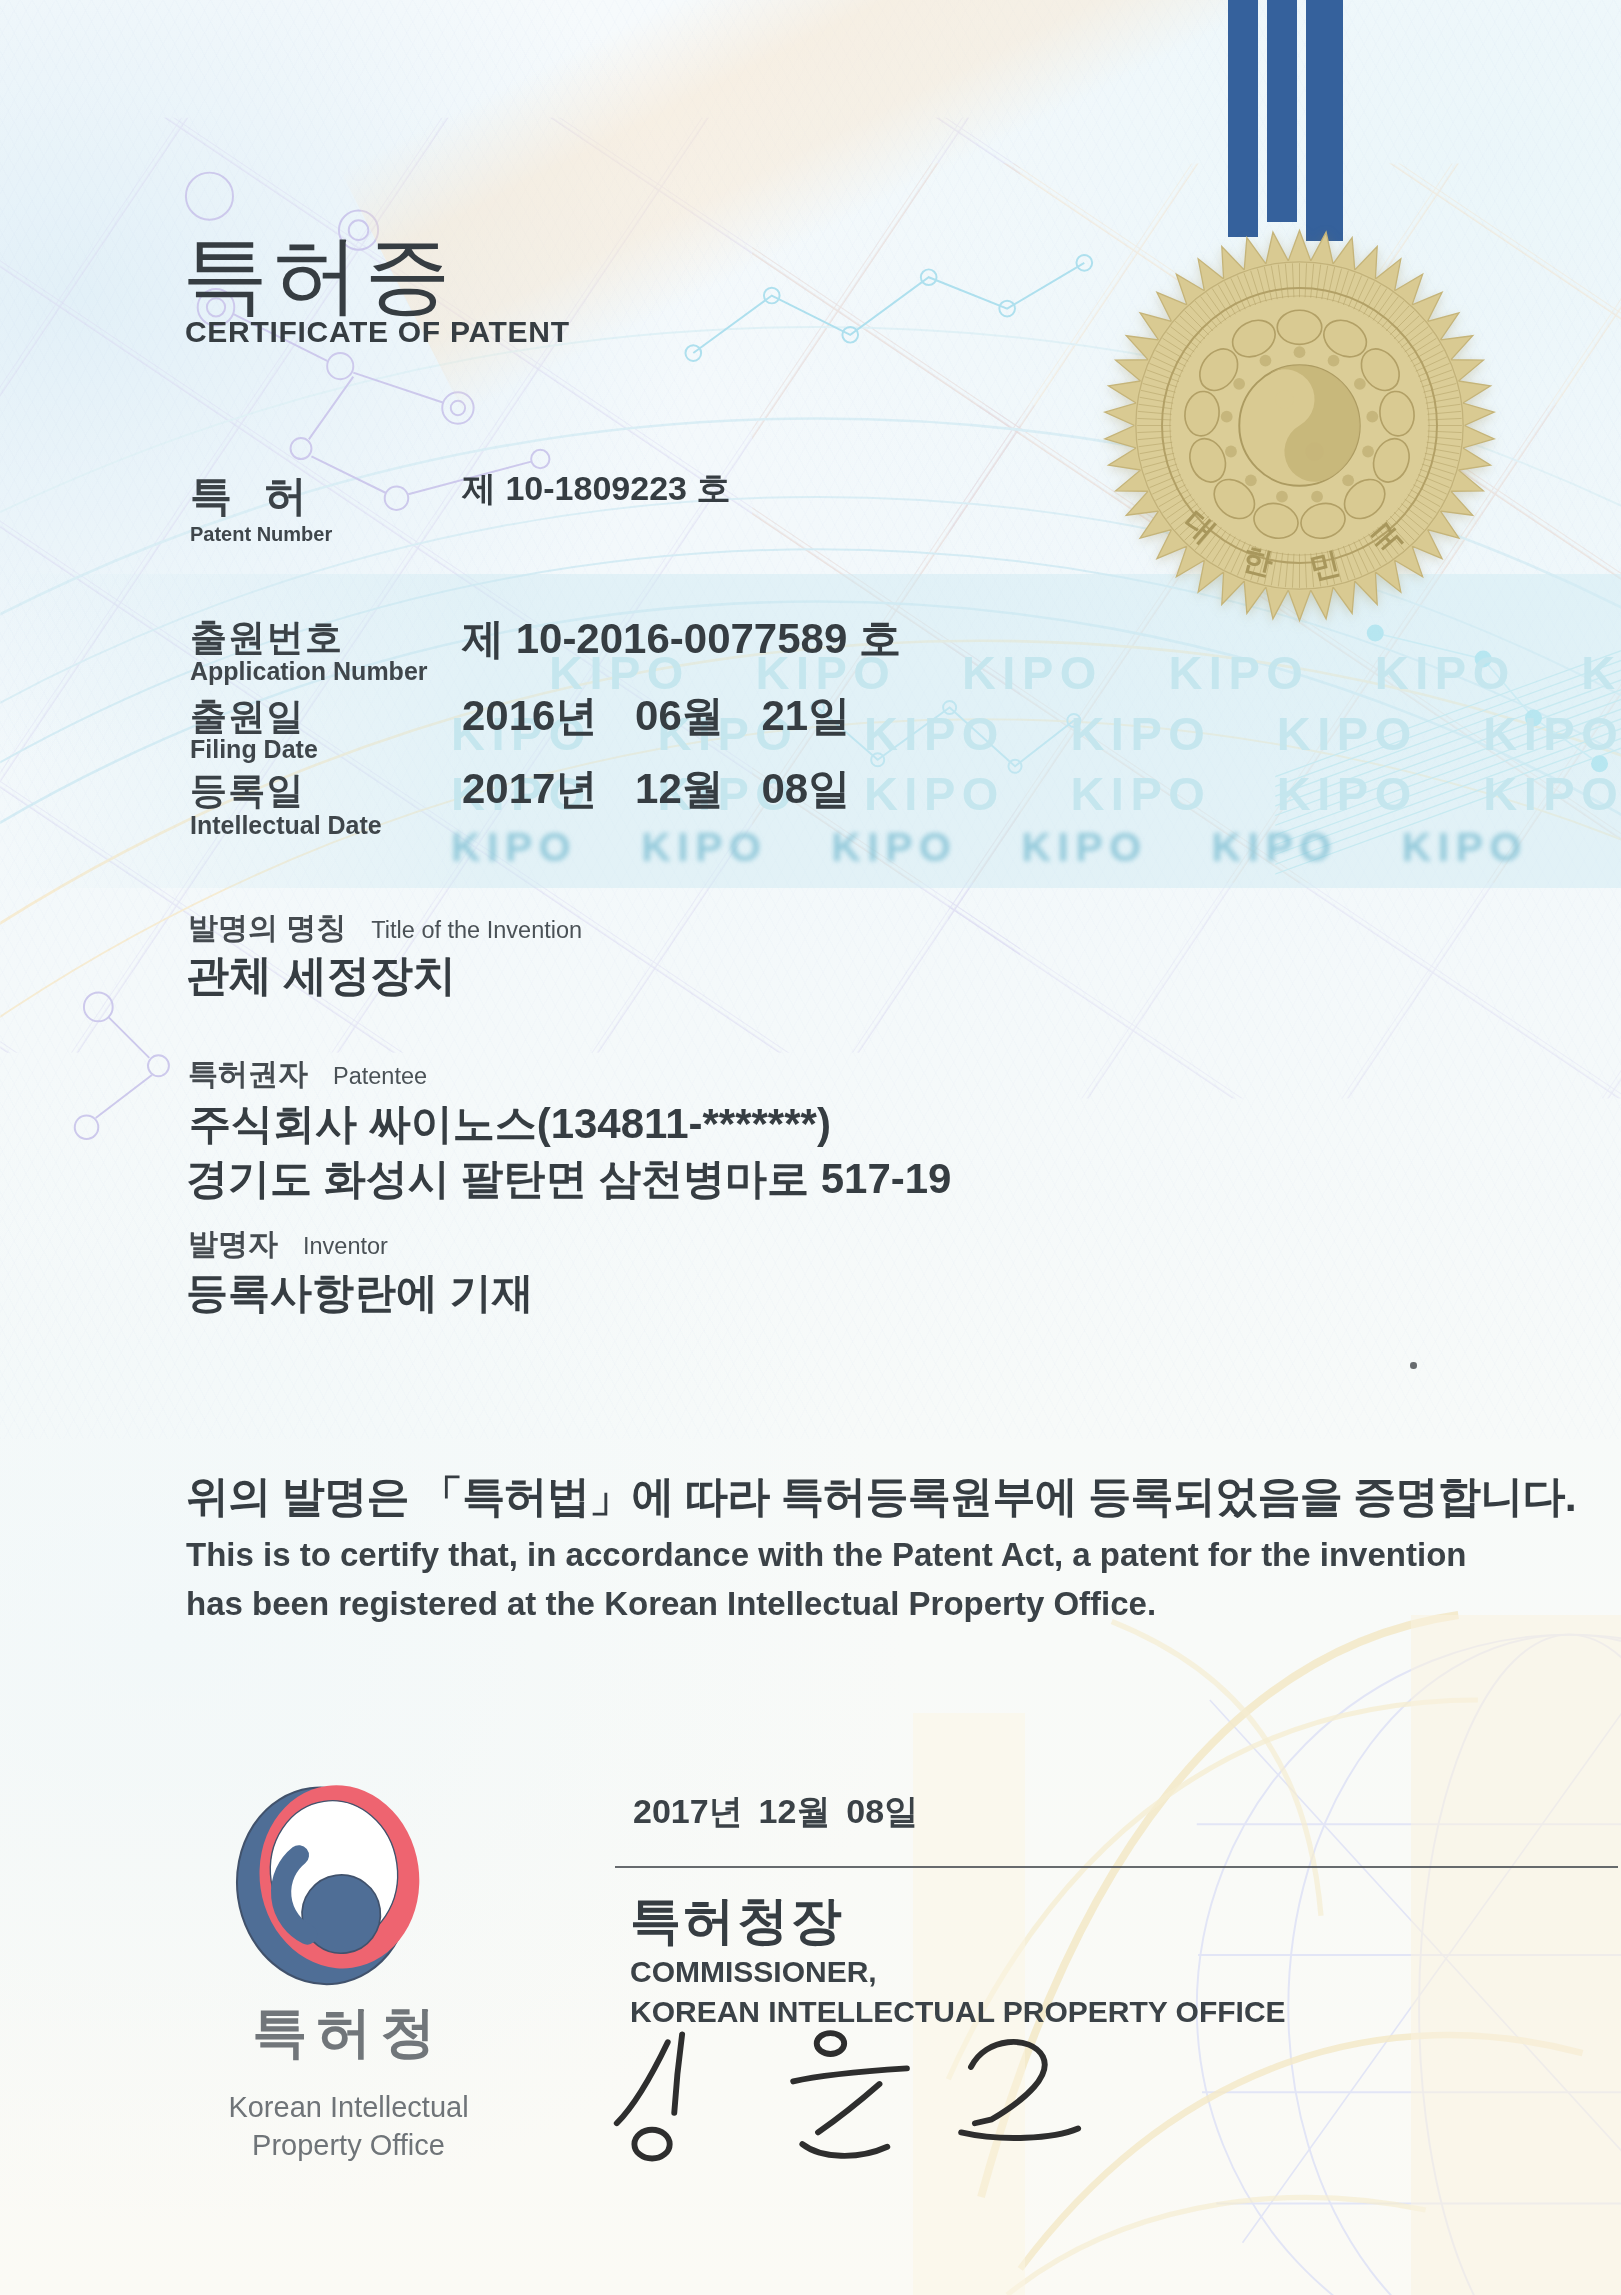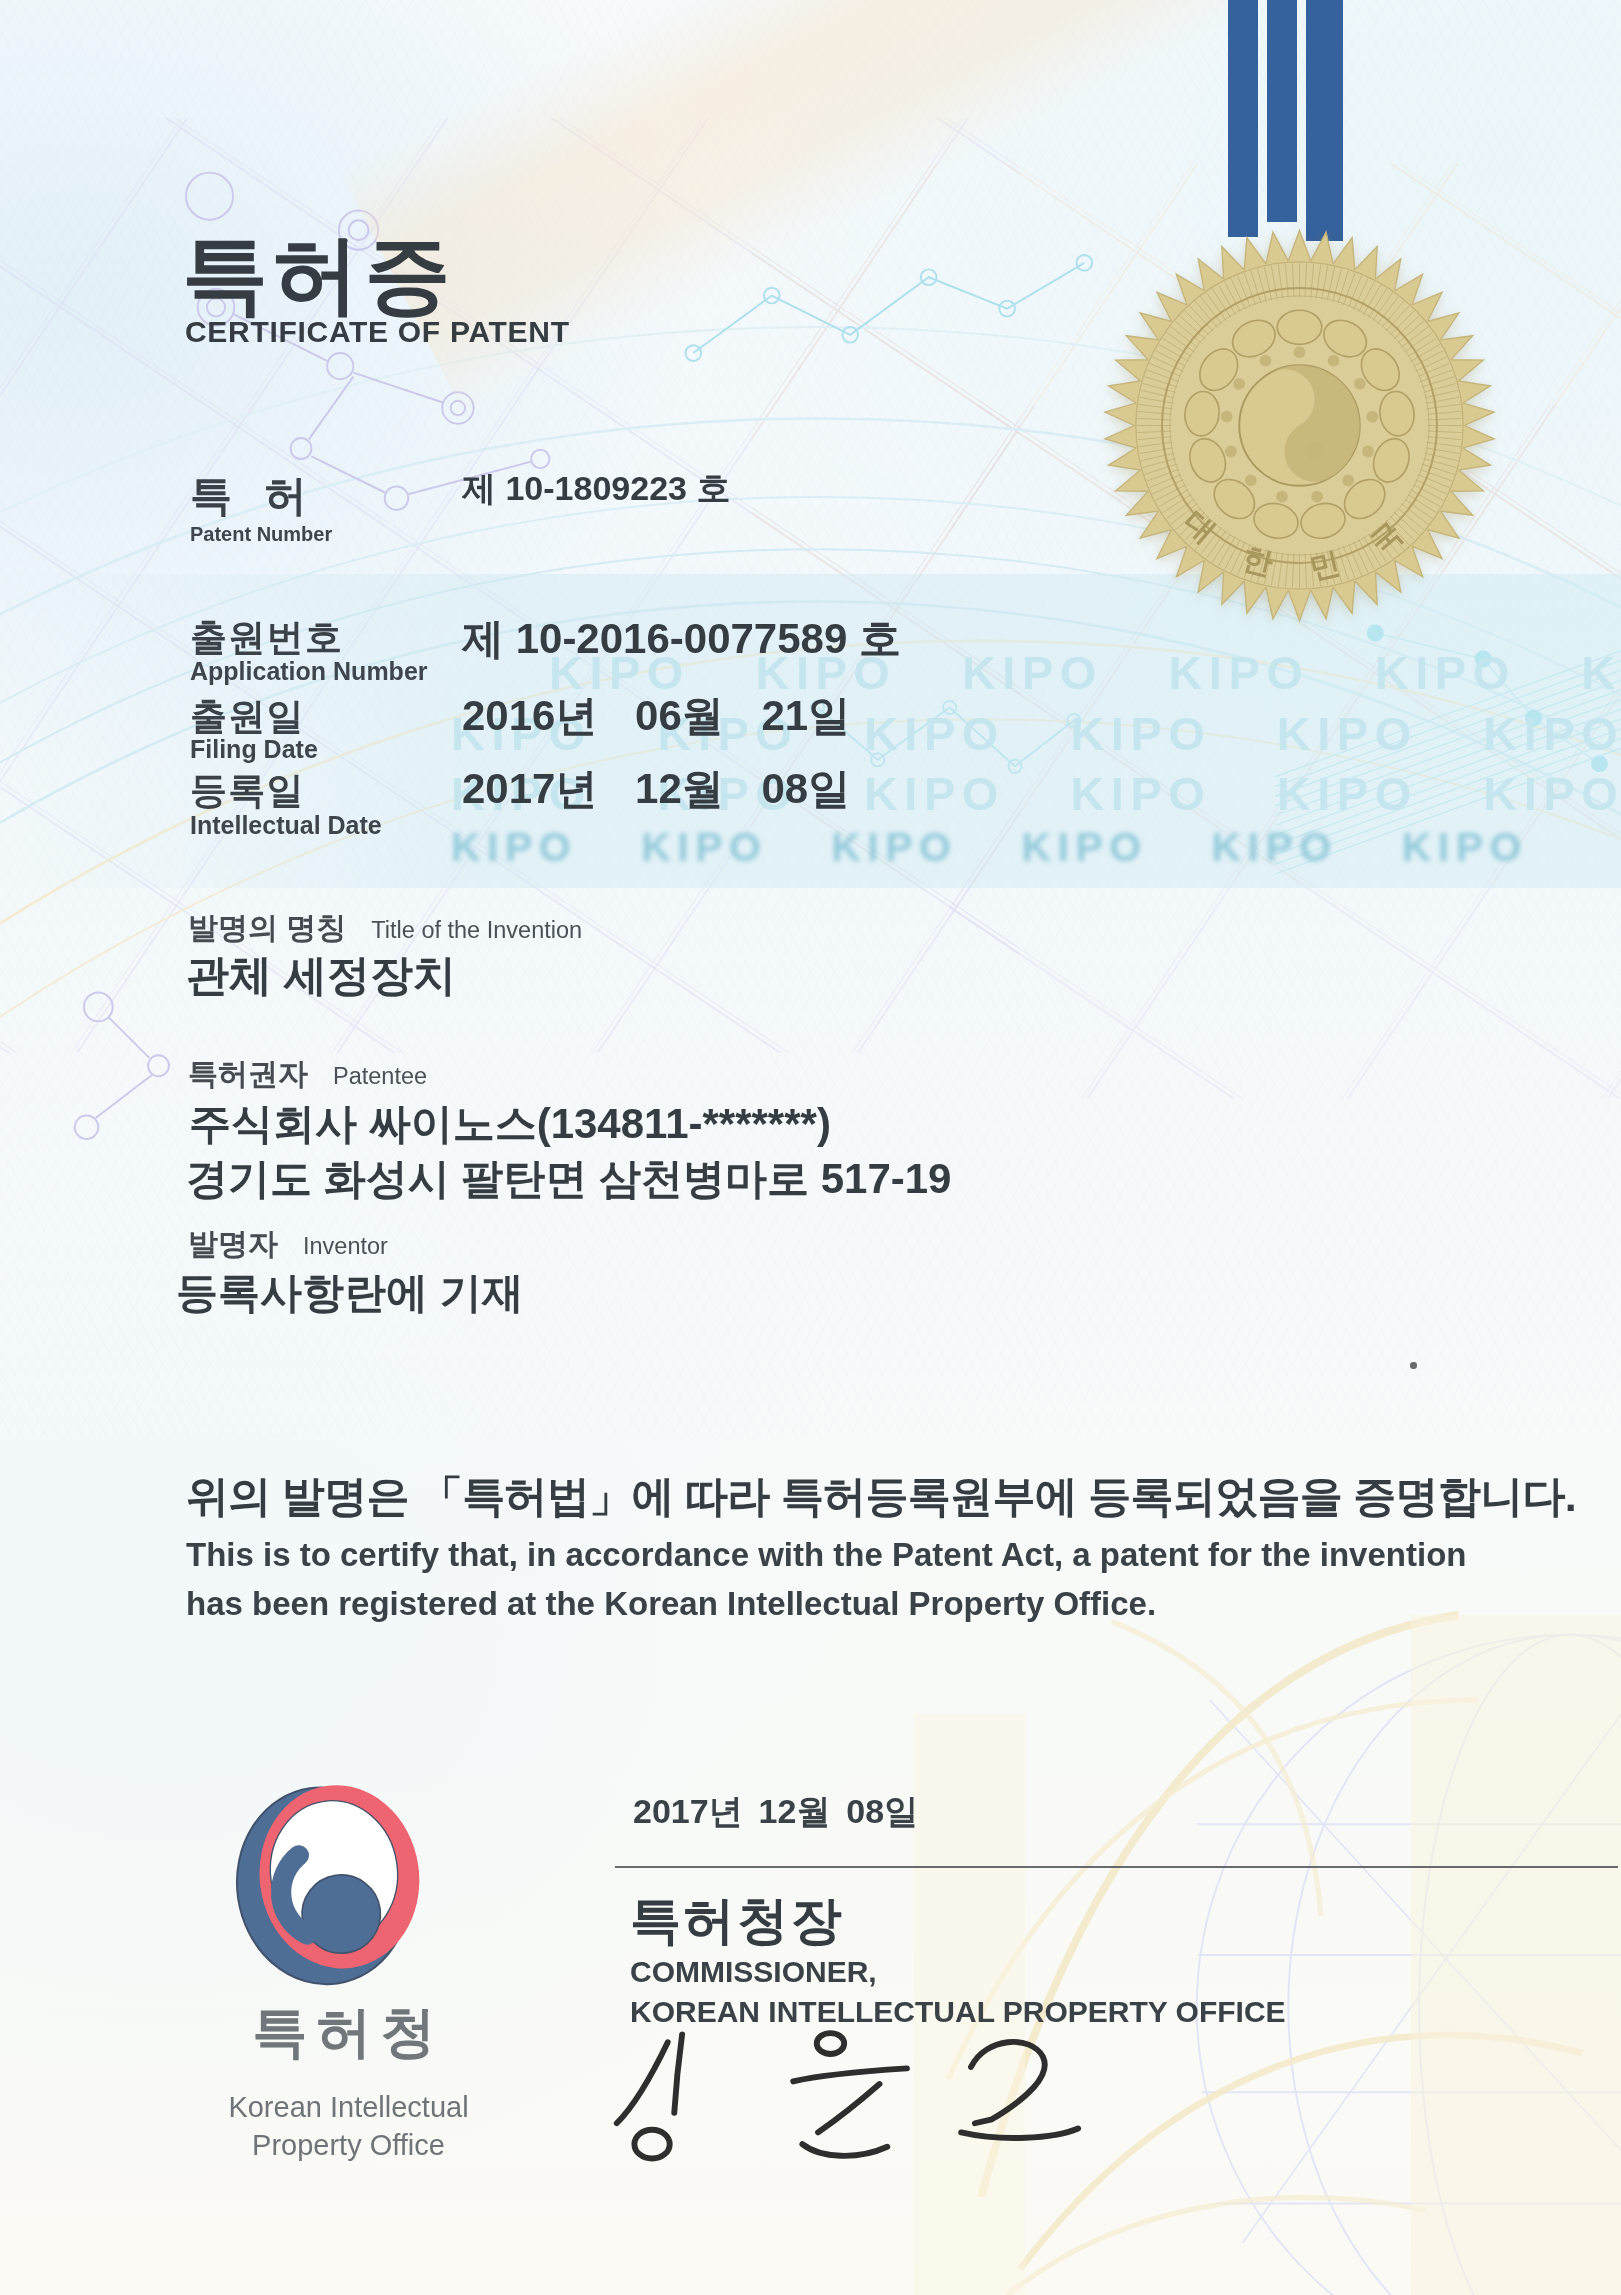--- a/index.html
+++ b/index.html
@@ -35,21 +35,21 @@
   }
   .band-cream-r{left:1411px;top:1615px;width:211px;height:680px;background:rgba(250,243,224,.55);pointer-events:none;}
   .band-cream-m{left:913px;top:1713px;width:112px;height:582px;background:rgba(251,245,228,.5);pointer-events:none;}
 
   .wm{color:#c4e6ee;font-weight:bold;letter-spacing:6.5px;word-spacing:46px;opacity:.95;pointer-events:none;}
   .wm1{left:549px;top:645px;font-size:47px;}
   .wm2{left:451px;top:706px;font-size:47px;}
   .wm3{left:451px;top:766px;font-size:47px;}
   .wm4{left:451px;top:824px;font-size:41px;color:#86c3d6;filter:blur(2.6px);opacity:.85;}
 
-  .title-ko{left:182px;top:217px;font-size:86px;font-weight:700;letter-spacing:5.2px;color:#363d42;}
+  .title-ko{left:182px;top:217px;font-size:86px;font-weight:400;letter-spacing:5.2px;color:#363d42;}
   .title-en{left:185px;top:315px;font-size:30px;font-weight:bold;letter-spacing:0.7px;color:#363d42;}
 
   .lab-ko{font-weight:800;color:#3b4247;}
   .lab-en{font-weight:bold;color:#3f464b;}
   .val{font-weight:bold;color:#363d42;}
 
   .f-patent-ko{left:190px;top:468px;font-size:42px;letter-spacing:10.5px;}
   .f-patent-en{left:190px;top:523px;font-size:20px;}
   .f-patent-val{left:462px;top:466px;font-size:34px;}
   .f-app-ko{left:190px;top:613px;font-size:37px;letter-spacing:1.3px;}
@@ -66,21 +66,21 @@
   .sec-label .k{font-size:30px;font-weight:bold;color:#454b50;}
   .sec-label .e{font-size:23.5px;font-weight:500;color:#4a5156;}
   .sec-val{font-size:42px;font-weight:700;color:#363d42;}
 
   .inv-label{left:188px;top:908px;}
   .inv-val{left:186px;top:947px;font-size:43px;}
   .pat-label{left:188px;top:1054px;}
   .pat-val1{left:189px;top:1096px;}
   .pat-val2{left:186px;top:1151px;}
   .invt-label{left:188px;top:1224px;}
-  .invt-val{left:176px;top:1265px;}
+  .invt-val{left:186px;top:1265px;}
 
   .stmt-ko{left:186px;top:1468px;font-size:43px;font-weight:800;letter-spacing:-0.7px;color:#363d42;}
   .stmt-en{font-size:33px;font-weight:bold;color:#3b4247;}
   .stmt-en1{left:186px;top:1536px;}
   .stmt-en2{left:186px;top:1585px;}
 
   .issue-date{left:633px;top:1789px;font-size:34px;font-weight:600;color:#3b4247;word-spacing:6.5px;}
   .sig-rule{left:615px;top:1866px;width:1003px;height:2px;background:#4c5156;opacity:.85;}
   .comm-ko{left:630px;top:1887px;font-size:51px;font-weight:800;color:#363d42;letter-spacing:2.6px;}
   .comm-en1{left:630px;top:1955px;font-size:30px;font-weight:bold;color:#3b4247;}

